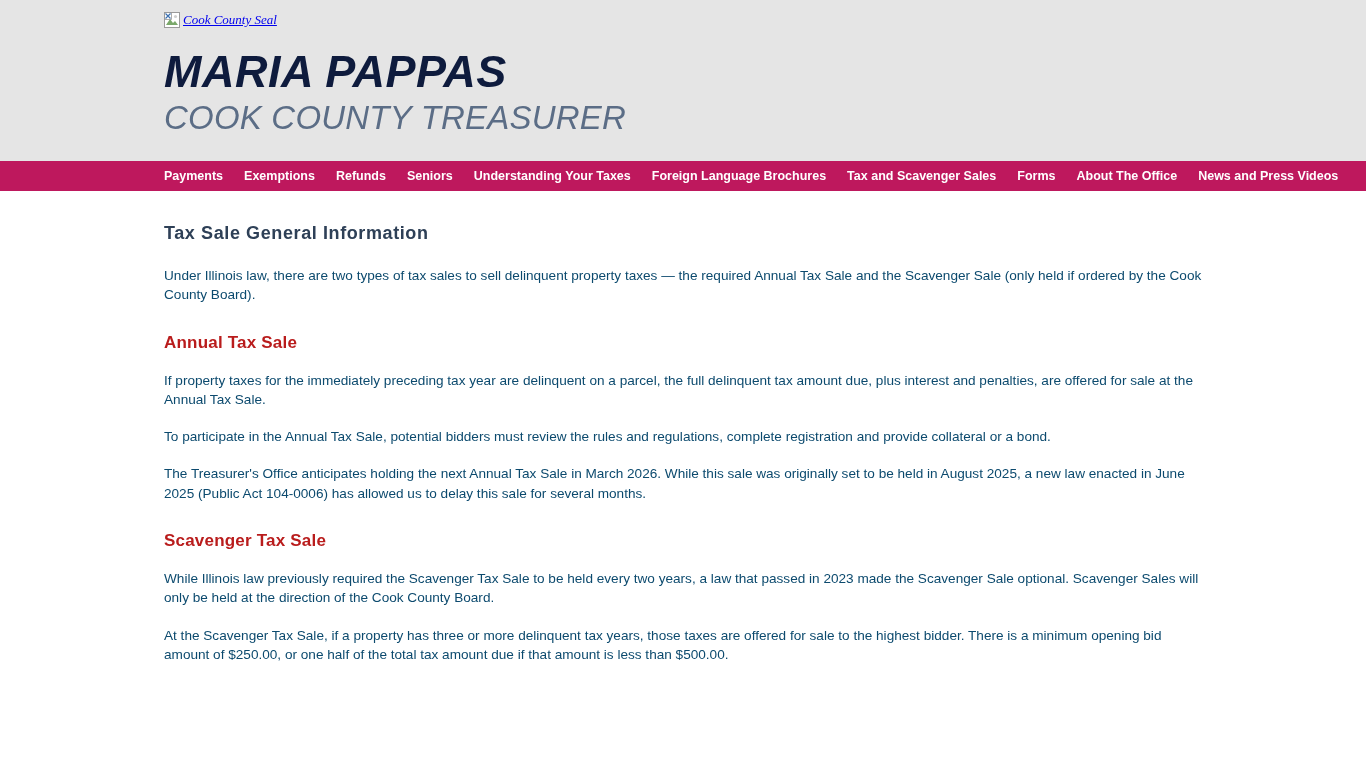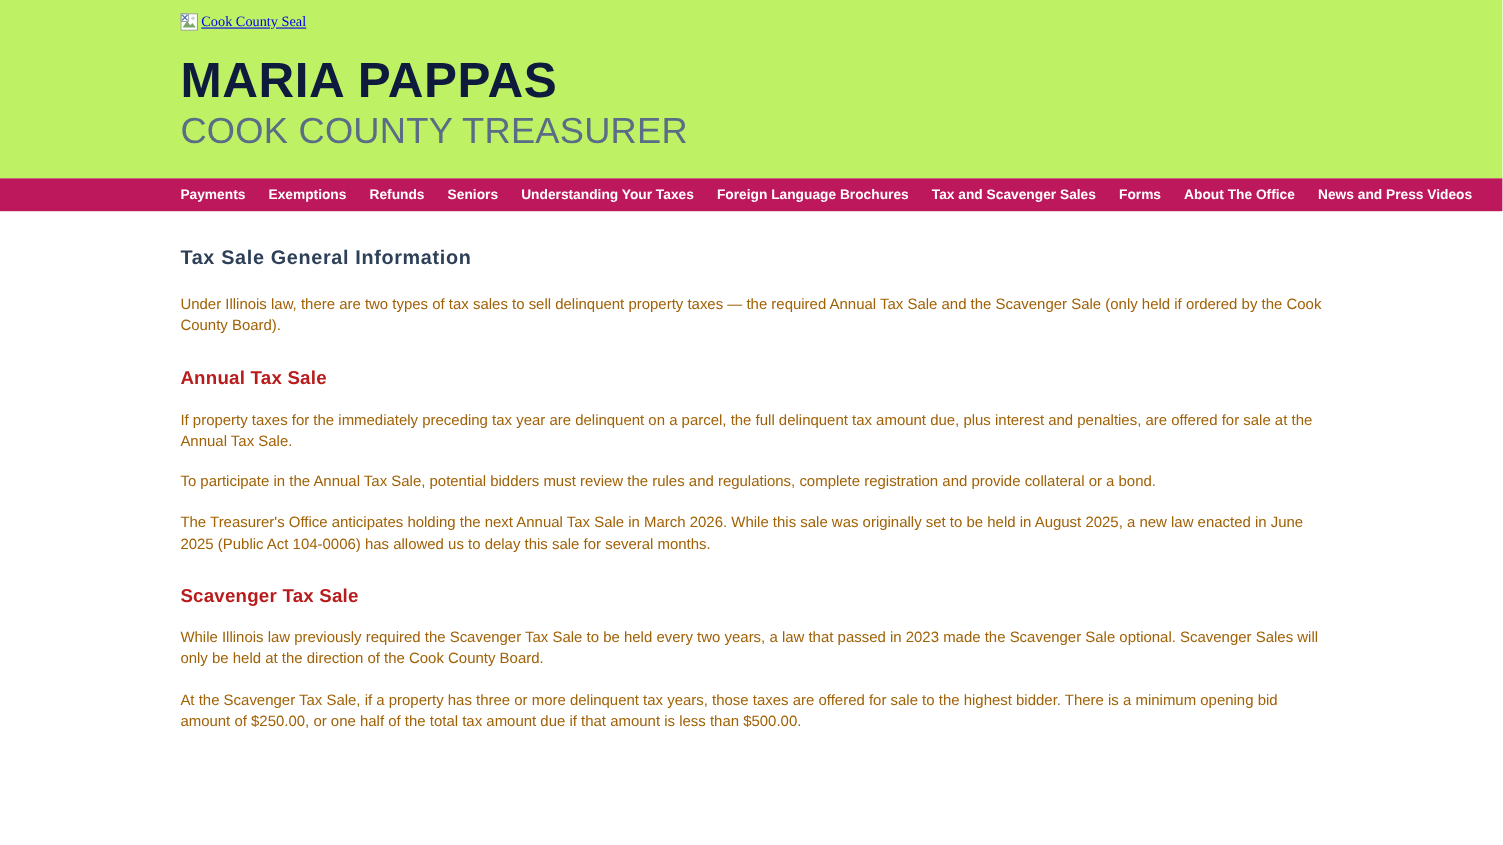--- a/index.html
+++ b/index.html
@@ -10,24 +10,25 @@
   body {
     width: 1366px;
     min-height: 768px;
     background: #ffffff;
     font-family: "Liberation Sans", sans-serif;
     -webkit-font-smoothing: antialiased;
   }
 
   
   .masthead {
-    background: #bef264;
+    background: #e5e5e5;
     width: 100%;
     padding: 0;
     position: relative;
+    font-style: italic;
   }
   .masthead-inner {
     padding: 12px 0 10px 164px;
   }
 
   .seal-link {
     display: inline-flex;
     align-items: center;
     gap: 3px;
     text-decoration: none;
@@ -109,21 +110,21 @@
   }
   .section-title {
     font-size: 17px;
     font-weight: bold;
     color: #b91c1c;
     margin: 28px 0 0 0;
     letter-spacing: 0.2px;
   }
   p.body-text {
     font-size: 13.6px;
-    color: #a16207;
+    color: #0c4a6e;
     line-height: 1.42;
     margin: 18px 0 0 0;
     max-width: 1038px;
   }
   p.body-text.first { margin-top: 21px; }
 </style>
 </head>
 <body>
 
 <header class="masthead">

